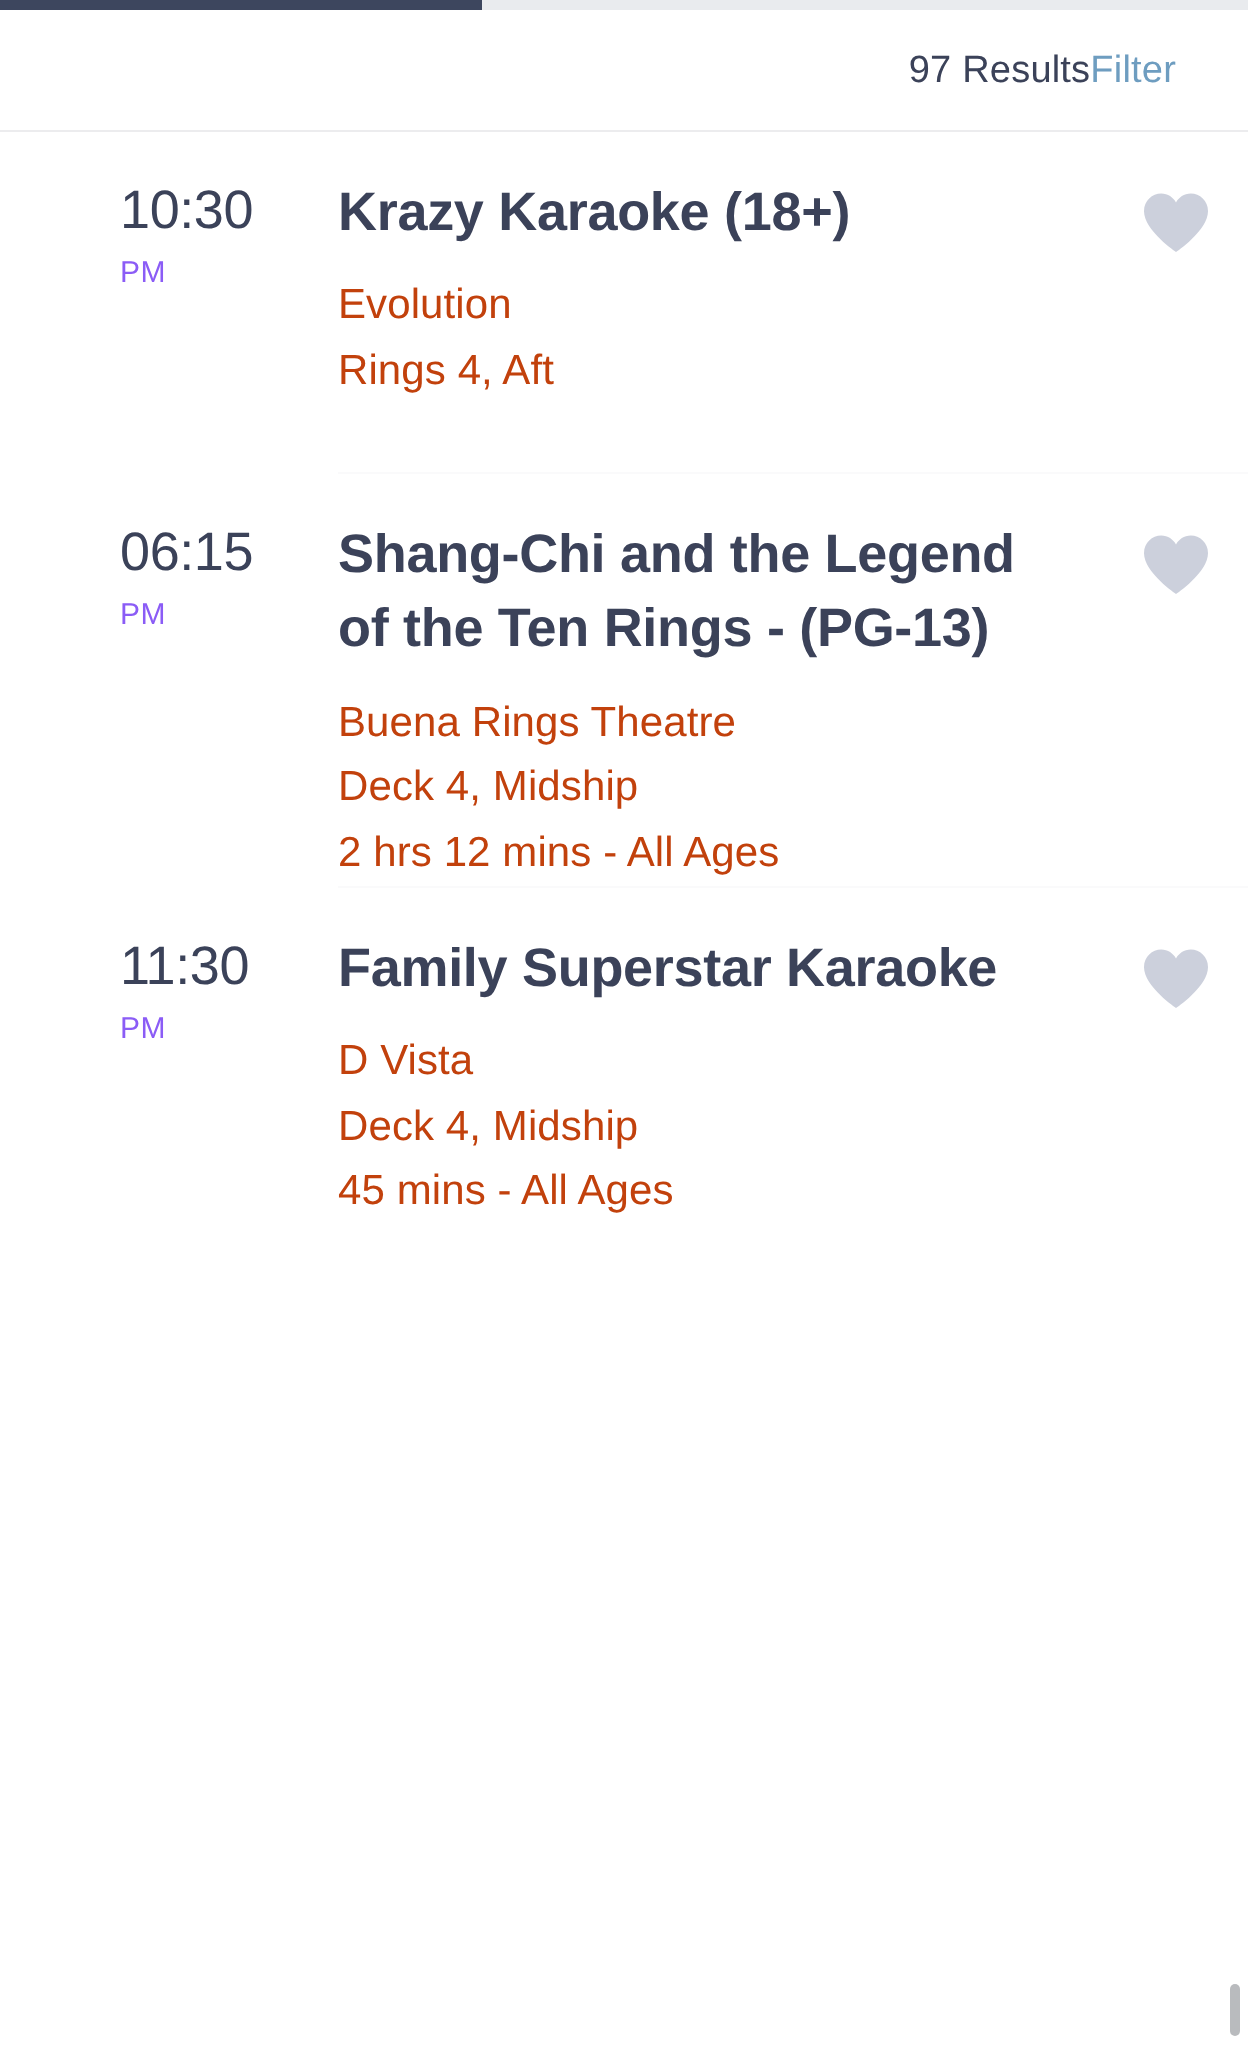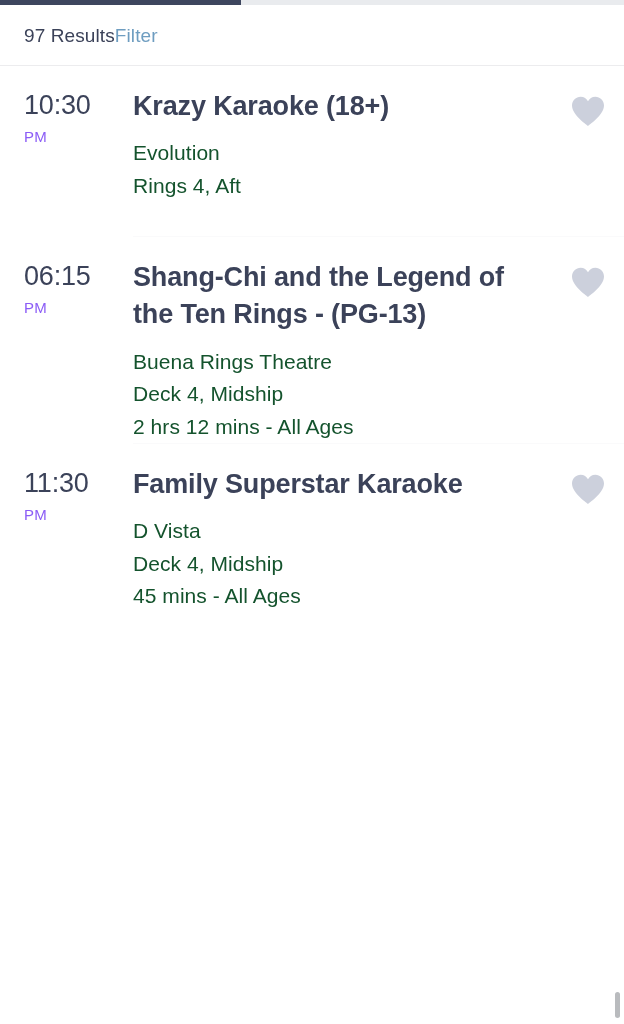--- a/index.html
+++ b/index.html
@@ -34,21 +34,21 @@
     height:5px;
     background:#e9ebee;
   }
 
   
   .results-header {
     position:relative;
     height:58px;
     display:flex;
     align-items:center;
-    justify-content:flex-start;
+    justify-content:flex-end;
     padding:0 36px 0 24px;
     background:#ffffff;
   }
   .results-count {
     font-size:19px;
     color:#3b4259;
     letter-spacing:0.1px;
   }
   .filter-link {
     font-size:19px;
@@ -60,20 +60,21 @@
     width:100%;
     height:1px;
     background:#ececee;
   }
 
   
   .events-list {
     position:relative;
     width:100%;
     background:#ffffff;
+    padding-left:36px;
   }
 
   .event-row {
     position:relative;
     display:flex;
     align-items:flex-start;
     padding:22px 0 0 0;
     min-height:170px;
   }
 
@@ -107,21 +108,21 @@
     line-height:1.38;
     letter-spacing:-0.15px;
     font-weight:700;
     max-width:400px;
   }
   .event-meta {
     margin-top:12px;
   }
   .event-meta div {
     font-size:21px;
-    color:#14532d;
+    color:#c2410c;
     line-height:1.55;
     letter-spacing:0.05px;
   }
 
   .event-fav {
     flex:0 0 72px;
     width:72px;
     display:flex;
     justify-content:center;
     padding-top:8px;

